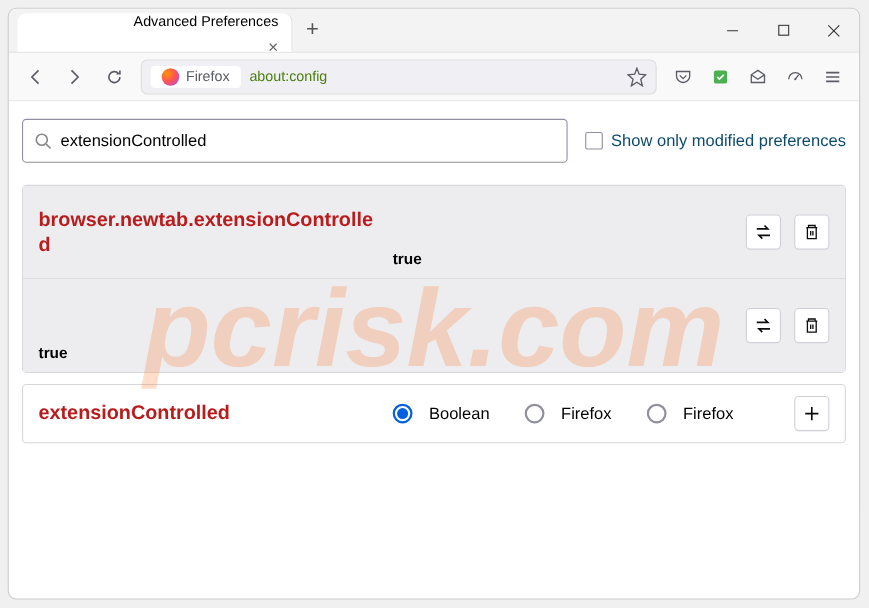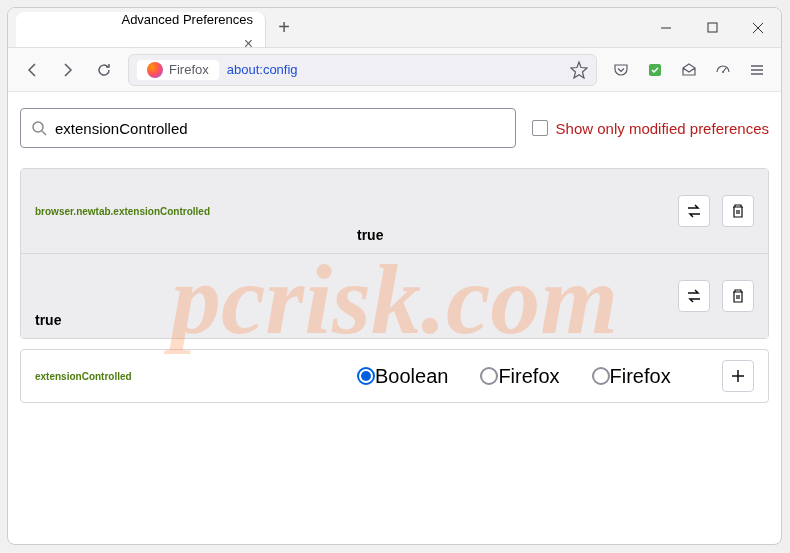--- a/index.html
+++ b/index.html
@@ -11,48 +11,48 @@
     .tab-close { margin-left: auto; cursor: pointer; color: #666; font-size: 16px; }
     .newtab-btn { display: flex; align-items: center; justify-content: center; width: 36px; cursor: pointer; color: #555; font-size: 20px; }
     .win-controls { margin-left: auto; display: flex; }
     .win-btn { width: 46px; display: flex; align-items: center; justify-content: center; cursor: pointer; color: #333; }
     
     .toolbar { height: 44px; display: flex; align-items: center; padding: 0 8px; gap: 4px; background: #f9f9fa; border-bottom: 1px solid #e8e8e8; }
     .nav-btn { width: 32px; height: 32px; display: flex; align-items: center; justify-content: center; cursor: pointer; border-radius: 4px; color: #5b5b66; }
     .urlbar { flex: 1; height: 32px; background: #f0f0f4; border: 1px solid #ddd; border-radius: 6px; display: flex; align-items: center; padding: 0 8px; gap: 8px; margin: 0 4px; }
     .identity { display: flex; align-items: center; gap: 6px; background: #fff; border-radius: 4px; padding: 2px 10px; font-size: 13px; color: #5b5b66; }
     .ff-logo { width: 16px; height: 16px; background: radial-gradient(circle at 30% 30%, #ff9500, #ff4f5e 50%, #9059ff); border-radius: 50%; }
-    .url-text { font-size: 13px; color: #1d4ed8; }
+    .url-text { font-size: 13px; color: #4d7c0f; }
     .star-btn { margin-left: auto; cursor: pointer; color: #5b5b66; }
     .toolbar-icons { display: flex; gap: 2px; }
     
     .content { padding: 16px 12px; }
     .search-row { display: flex; align-items: center; gap: 16px; }
     .search-box { flex: 1; height: 40px; border: 1px solid #8f8f9d; border-radius: 4px; display: flex; align-items: center; padding: 0 10px; gap: 8px; }
     .search-icon { color: #888; }
     .search-input { flex: 1; border: none; outline: none; font-size: 15px; }
-    .checkbox-row { display: flex; align-items: center; gap: 8px; font-size: 15px; color: #b91c1c; }
+    .checkbox-row { display: flex; align-items: center; gap: 8px; font-size: 15px; color: #0c4a6e; }
     .checkbox { width: 16px; height: 16px; border: 1.5px solid #8f8f9d; border-radius: 2px; cursor: pointer; }
     
     .results { margin-top: 20px; border: 1px solid #d7d7db; border-radius: 4px; }
     .pref-row { display: flex; align-items: center; padding: 10px 14px; gap: 12px; border-bottom: 1px solid #d7d7db; }
     .pref-row:last-child { border-bottom: none; }
     .pref-row.modified { background: #ededf0; font-weight: 700; }
-    .pref-name { width: 310px; font-size: 10px; color: #4d7c0f; word-break: break-word; line-height: 1.3; }
+    .pref-name { width: 310px; font-size: 18px; color: #b91c1c; word-break: break-word; line-height: 1.3; }
     .pref-value { flex: 1; font-size: 14px; margin-top: 48px; }
     .action-btn { width: 32px; height: 32px; border: 1px solid #cfcfd8; border-radius: 4px; background: #fff; display: flex; align-items: center; justify-content: center; cursor: pointer; color: #0c0c0d; }
     
     .add-row { margin-top: 10px; border: 1px solid #d7d7db; border-radius: 4px; display: flex; align-items: center; padding: 10px 14px; gap: 12px; }
     .type-options { flex: 1; display: flex; gap: 32px; }
-    .radio-option { display: flex; align-items: center; gap: 0; font-size: 20px; cursor: pointer; }
+    .radio-option { display: flex; align-items: center; gap: 15px; font-size: 15px; cursor: pointer; }
     .radio { width: 18px; height: 18px; border: 2px solid #8f8f9d; border-radius: 50%; display: flex; align-items: center; justify-content: center; }
     .radio.checked { border-color: #0060df; }
     .radio.checked::after { content: ''; width: 10px; height: 10px; background: #0060df; border-radius: 50%; }
     
-    .watermark { position: absolute; top: 50%; left: 50%; transform: translate(-50%, -30%); color: rgba(255,120,40,0.25); font-size: 100px; font-style: italic; font-family: Liberation Serif, serif; font-weight: 700; pointer-events: none; z-index: 0; white-space: nowrap; }
+    .watermark { position: absolute; top: 50%; left: 50%; transform: translate(-50%, -30%); color: rgba(255,120,40,0.25); font-size: 100px; font-style: italic; font-family: Liberation Sans, sans-serif; font-weight: 700; pointer-events: none; z-index: 0; white-space: nowrap; }
     svg { display: block; }
   </style>
 </head>
 <body>
 
 <div class="window">
   <div class="titlebar">
     <div class="tab">
       <span>Advanced Preferences</span>
       <span class="tab-close">×</span>

